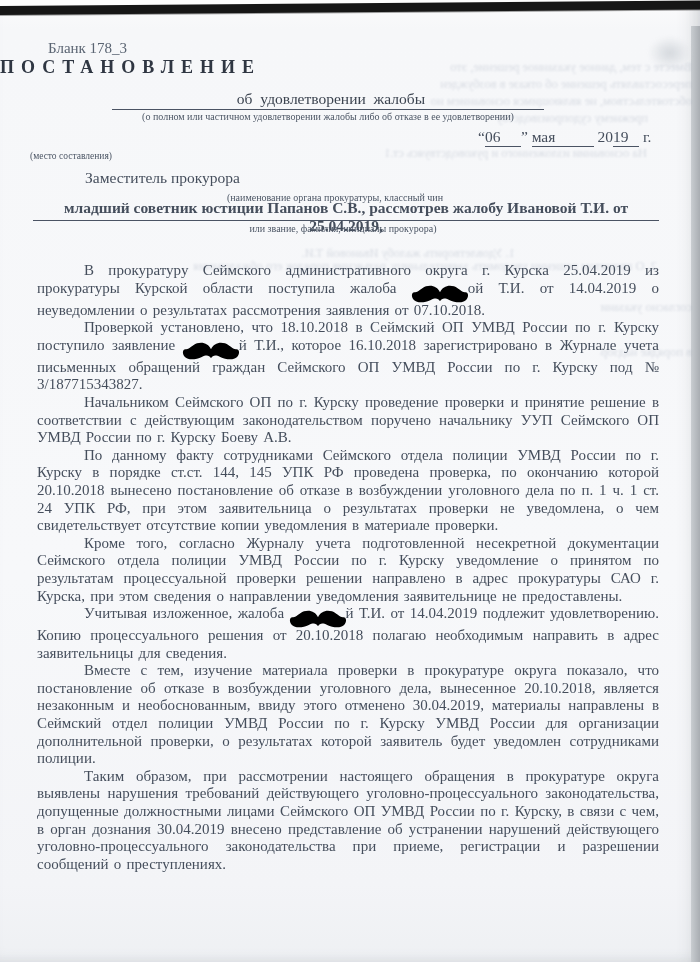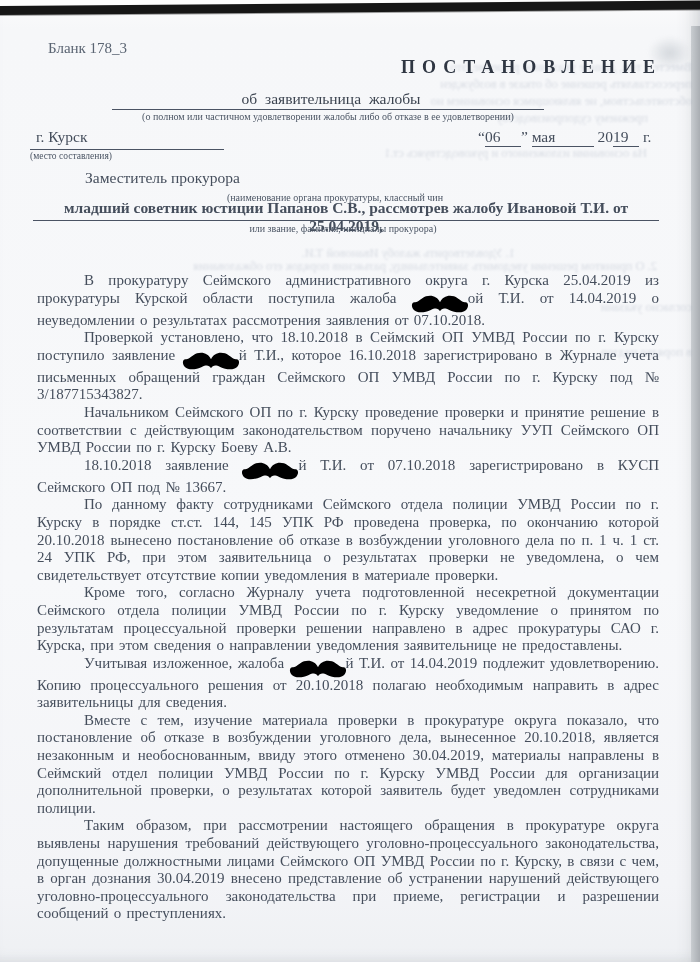--- a/index.html
+++ b/index.html
@@ -13,41 +13,41 @@
   .scan-top-white{position:absolute;left:0;top:0;width:700px;height:6px;background:#fdfdfd;}
   .scan-band{position:absolute;left:-4px;top:6px;width:710px;height:9px;background:#161616;transform:rotate(-0.45deg);transform-origin:left center;box-shadow:0 1px 0 rgba(0,0,0,.35);}
   .scan-right-strip{position:absolute;right:0;top:26px;width:9px;height:936px;background:linear-gradient(90deg,#c9cdd1,#a9adb2);}
   .smudge{position:absolute;left:648px;top:36px;width:44px;height:34px;background:radial-gradient(ellipse at center,#d3d7dc 0%,rgba(211,215,220,0) 70%);filter:blur(2px);}
   .ghost-layer{position:absolute;left:0;top:0;width:700px;height:962px;pointer-events:none;}
   .ghost{
     position:absolute;transform:scaleX(-1);color:#98a2b4;opacity:.32;filter:blur(1.05px);
     font-size:12.5px;line-height:14px;white-space:nowrap;overflow:hidden;
   }
   .blank-number{position:absolute;left:48px;top:40px;font-size:15px;color:#5a6472;}
-  .doc-title{position:absolute;left:0;top:57px;width:662px;text-align:right;font-size:18px;font-weight:bold;letter-spacing:7px;color:#2f3642;}
+  .doc-title{position:absolute;left:0;top:57px;width:662px;text-align:left;font-size:18px;font-weight:bold;letter-spacing:7px;color:#2f3642;}
   .doc-subtitle{position:absolute;left:0;top:90px;width:662px;text-align:center;font-size:15.5px;color:#3c4450;word-spacing:4px;}
   .subtitle-note{
     position:absolute;left:112px;top:109px;width:432px;border-top:1.2px solid #4a5363;
     text-align:center;font-size:10px;padding-top:1px;color:#4b5564;
   }
   .place-box{position:absolute;left:30px;top:128px;width:188px;border-bottom:1.2px solid #4a5363;height:21px;padding-left:6px;font-size:15.5px;}
   .place-note{position:absolute;left:30px;top:151px;width:188px;text-align:left;font-size:9.5px;color:#4b5564;}
   .date-box{position:absolute;left:478px;top:128px;font-size:15.5px;white-space:nowrap;}
   .date-box .blank{display:inline-block;border-bottom:1.2px solid #4a5363;}
   .blank-day{width:36px;}
   .blank-month{width:62px;}
   .blank-year{width:26px;}
   .prosecutor-role{position:absolute;left:85px;top:169px;font-size:15.5px;}
   .office-blank{position:absolute;left:253px;top:168px;width:405px;border-bottom:1.2px solid #4a5363;text-align:center;font-size:15.5px;height:21px;}
   .office-note{position:absolute;left:195px;top:192px;width:280px;text-align:center;font-size:10px;color:#4b5564;}
   .rank-blank{position:absolute;left:33px;top:199px;width:626px;border-bottom:1.2px solid #4a5363;text-align:center;font-size:15.5px;height:21px;font-weight:bold;}
   .rank-note{position:absolute;left:228px;top:223px;width:230px;text-align:center;font-size:10px;color:#4b5564;}
   .resolution-heading{position:absolute;left:0;top:233px;width:690px;text-align:center;font-size:16px;font-weight:bold;letter-spacing:6.5px;color:#333a46;}
   .doc-body{
-    position:absolute;left:37px;top:272px;width:622px;
+    position:absolute;left:37px;top:262px;width:622px;
     font-size:15px;line-height:17.6px;text-align:justify;color:#454e5c;word-spacing:1.5px;
   }
   .doc-body p{margin:0;text-indent:47px;}
   .mustache{display:inline-block;width:58px;height:30px;vertical-align:-9px;margin:-10px -1px;}
   .mustache svg{display:block;width:100%;height:100%;overflow:visible;}
 </style>
 </head>
 <body>
 
 <div class="page">
@@ -65,26 +65,23 @@
       <div class="ghost" style="left: 385px; top: 146px; width: 262px;">На основании изложенного и руководствуясь ст.124 УПК РФ,</div>
       <div class="ghost" style="left: 95px; top: 246px; width: 420px;">1. Удовлетворить жалобу Ивановой Т.И.</div>
       <div class="ghost" style="left: 95px; top: 259px; width: 562px;">2. О принятом решении уведомить заявительницу, разъяснив порядок его обжалования</div>
       <div class="ghost" style="left: 600px; top: 300px; width: 92px;">согласно указанию</div>
       <div class="ghost" style="left: 600px; top: 345px; width: 92px;">в порядке надзора</div>
     </div>
 
   <div class="blank-number">Бланк 178_3</div>
 
   <div class="doc-title">ПОСТАНОВЛЕНИЕ</div>
-  <div class="doc-subtitle">об заявительница  жалобы</div>
+  <div class="doc-subtitle">об удовлетворении  жалобы</div>
   <div class="subtitle-note">(о полном или частичном удовлетворении жалобы либо об отказе в ее удовлетворении)</div>
 
-  <div class="place-box">
-    <span>г. Курск</span>
-  </div>
   <div class="place-note">(место составления)</div>
 
   <div class="date-box"><span>“</span><span class="blank blank-day">06</span><span>”</span>
     <span class="blank blank-month">мая</span>
     <span>20</span><span class="blank blank-year">19</span>
     <span>г.</span>
   </div>
 
   <div class="prosecutor-role">Заместитель прокурора</div>
   <div class="office-note">(наименование органа прокуратуры, классный чин</div>
@@ -93,23 +90,20 @@
 
 
   <div class="doc-body">
       <p>В прокуратуру Сеймского административного округа г. Курска 25.04.2019 из прокуратуры Курской области поступила жалоба <span class="mustache"><svg viewBox="0 0 120 54" xmlns="http://www.w3.org/2000/svg">
             <path fill="#000000" d="M60,17 C55,5 42,1 31,5 C20,9 16,18 7,17 C1,17 0,27 6,33 C14,41 30,38 41,33 C50,29 56,29 60,36 C64,29 70,29 79,33 C90,38 106,41 114,33 C120,27 119,17 113,17 C104,18 100,9 89,5 C78,1 65,5 60,17 Z"></path>
           </svg></span>ой Т.И. от 14.04.2019 о неуведомлении о результатах рассмотрения заявления от 07.10.2018.</p>
       <p>Проверкой установлено, что 18.10.2018 в Сеймский ОП УМВД России по г. Курску поступило заявление <span class="mustache"><svg viewBox="0 0 120 54" xmlns="http://www.w3.org/2000/svg">
             <path fill="#000000" d="M60,17 C55,5 42,1 31,5 C20,9 16,18 7,17 C1,17 0,27 6,33 C14,41 30,38 41,33 C50,29 56,29 60,36 C64,29 70,29 79,33 C90,38 106,41 114,33 C120,27 119,17 113,17 C104,18 100,9 89,5 C78,1 65,5 60,17 Z"></path>
           </svg></span>й Т.И., которое 16.10.2018 зарегистрировано в Журнале учета письменных обращений граждан Сеймского ОП УМВД России по г. Курску под № 3/187715343827.</p>
       <p>Начальником Сеймского ОП по г. Курску проведение проверки и принятие решение в соответствии с действующим законодательством поручено начальнику УУП Сеймского ОП УМВД России по г. Курску Боеву А.В.</p>
-      <p>18.10.2018 заявление <span class="mustache"><svg viewBox="0 0 120 54" xmlns="http://www.w3.org/2000/svg">
-            <path fill="#000000" d="M60,17 C55,5 42,1 31,5 C20,9 16,18 7,17 C1,17 0,27 6,33 C14,41 30,38 41,33 C50,29 56,29 60,36 C64,29 70,29 79,33 C90,38 106,41 114,33 C120,27 119,17 113,17 C104,18 100,9 89,5 C78,1 65,5 60,17 Z"></path>
-          </svg></span>й Т.И. от 07.10.2018 зарегистрировано в КУСП Сеймского ОП под № 13667.</p>
       <p>По данному факту сотрудниками Сеймского отдела полиции УМВД России по г. Курску в порядке ст.ст. 144, 145 УПК РФ проведена проверка, по окончанию которой 20.10.2018 вынесено постановление об отказе в возбуждении уголовного дела по п. 1 ч. 1 ст. 24 УПК РФ, при этом заявительница о результатах проверки не уведомлена, о чем свидетельствует отсутствие копии уведомления в материале проверки.</p>
       <p>Кроме того, согласно Журналу учета подготовленной несекретной документации Сеймского отдела полиции УМВД России по г. Курску уведомление о принятом по результатам процессуальной проверки решении направлено в адрес прокуратуры САО г. Курска, при этом сведения о направлении уведомления заявительнице не предоставлены.</p>
       <p>Учитывая изложенное, жалоба <span class="mustache"><svg viewBox="0 0 120 54" xmlns="http://www.w3.org/2000/svg">
             <path fill="#000000" d="M60,17 C55,5 42,1 31,5 C20,9 16,18 7,17 C1,17 0,27 6,33 C14,41 30,38 41,33 C50,29 56,29 60,36 C64,29 70,29 79,33 C90,38 106,41 114,33 C120,27 119,17 113,17 C104,18 100,9 89,5 C78,1 65,5 60,17 Z"></path>
           </svg></span>й Т.И. от 14.04.2019 подлежит удовлетворению. Копию процессуального решения от 20.10.2018 полагаю необходимым направить  в адрес заявительницы для сведения.</p>
       <p>Вместе с тем, изучение материала проверки в прокуратуре округа показало, что постановление об отказе в возбуждении уголовного дела, вынесенное 20.10.2018, является незаконным и необоснованным, ввиду этого отменено 30.04.2019, материалы направлены в Сеймский отдел полиции УМВД России по г. Курску УМВД России для организации дополнительной проверки, о результатах которой заявитель будет уведомлен сотрудниками полиции.</p>
       <p>Таким образом, при рассмотрении настоящего обращения в прокуратуре округа выявлены нарушения требований действующего уголовно-процессуального законодательства, допущенные должностными лицами Сеймского ОП УМВД России по г. Курску, в связи с чем, в орган дознания 30.04.2019 внесено представление об устранении нарушений действующего уголовно-процессуального законодательства при приеме, регистрации и разрешении сообщений о преступлениях.</p>
     </div>
 
 </div>

